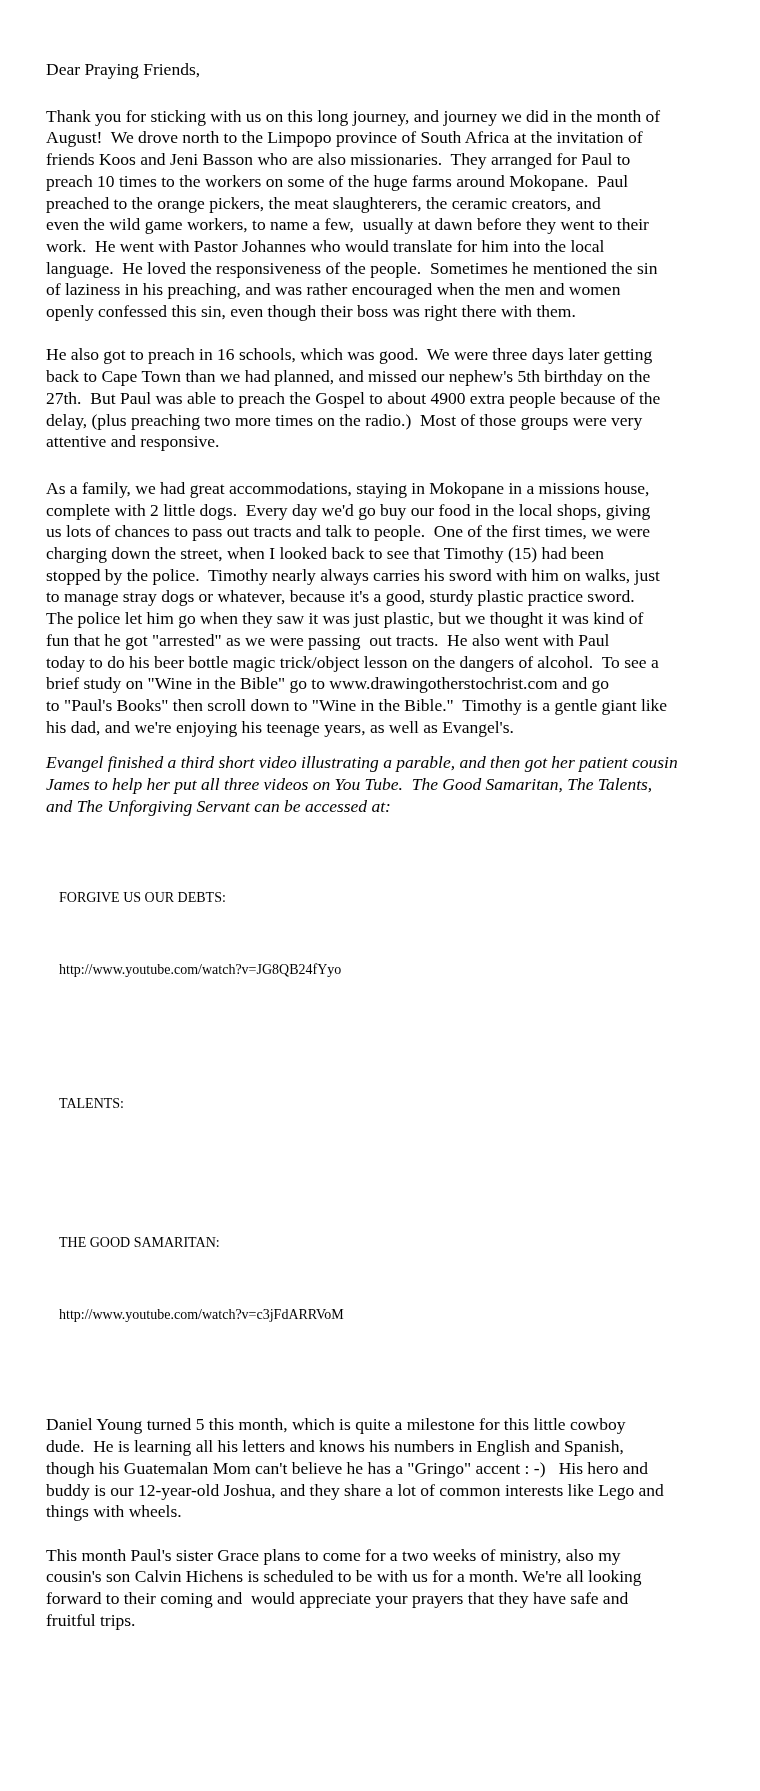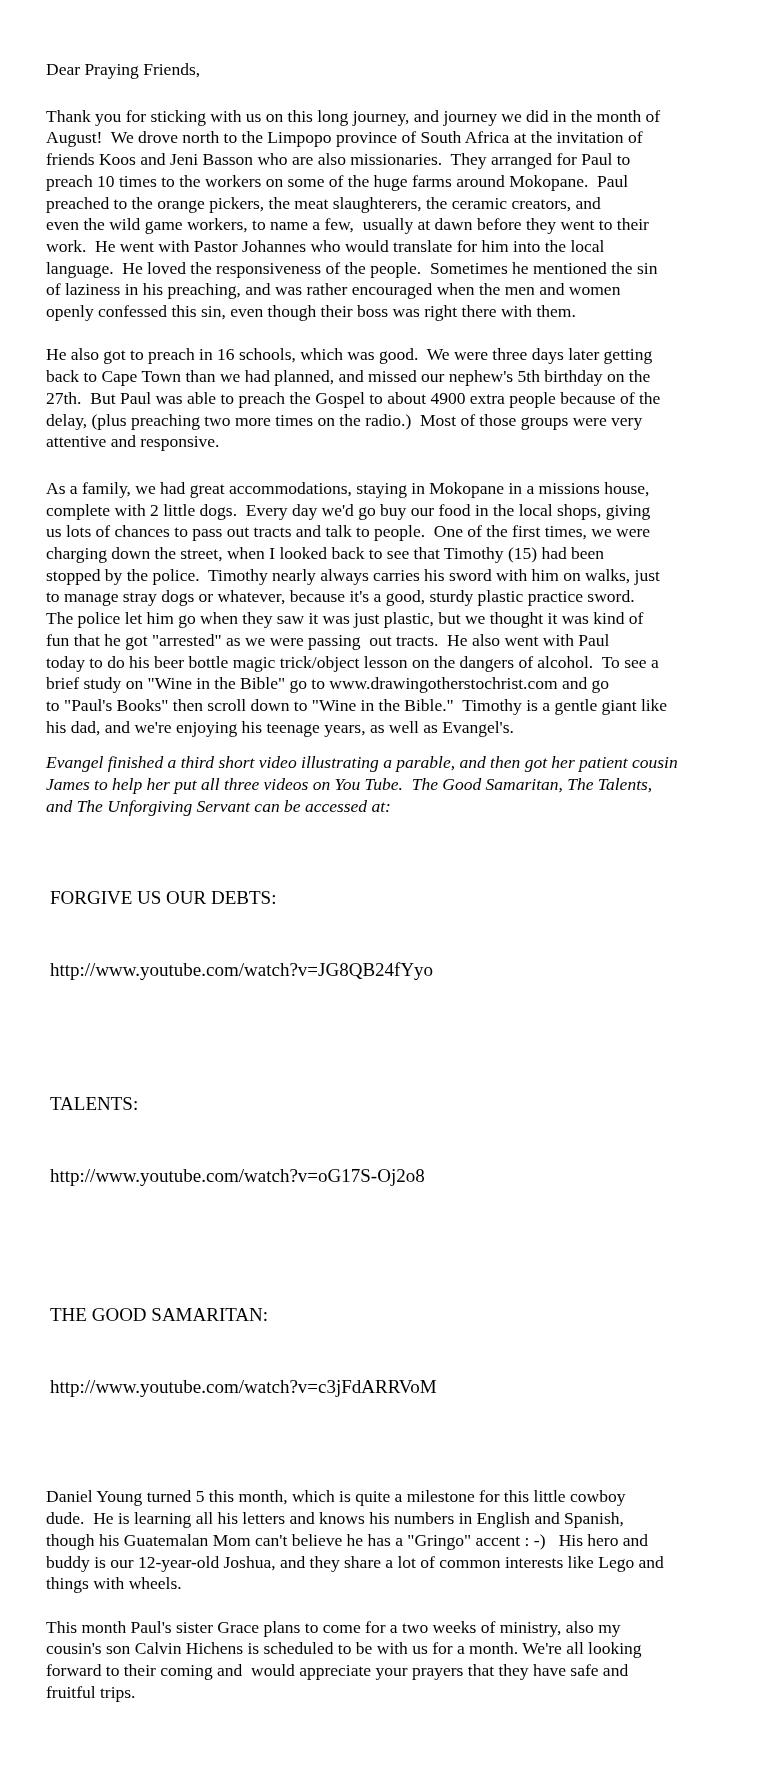--- a/index.html
+++ b/index.html
@@ -24,24 +24,24 @@
     line-height: 21.7px;
     white-space: pre;
     margin: 0 0 21.7px 0;
   }
   .greeting { margin-bottom: 25px; }
   .mb-p2   { }
   .mb-p3   { margin-bottom: 25px; }
   .mb-p4   { margin-bottom: 14px; }
   .mb-p4b  { margin-bottom: 21px; font-style: italic; }
   .video {
-    font-size: 19px;
+    font-size: 14px;
     line-height: 24px;
     white-space: pre;
-    margin: 0 0 16px 4px;
+    margin: 0 0 16px 13px;
   }
   .video.v1 { margin-bottom: 14px; }
   .video.v2 { margin-bottom: 19px; }
   .video.v3 { margin-bottom: 39px; }
   .mb-p6  { margin-bottom: 23.5px; }
   .mb-p7  { }
 </style>
 </head>
 <body>
 
@@ -83,21 +83,20 @@
 James to help her put all three videos on You Tube.  The Good Samaritan, The Talents,
 and The Unforgiving Servant can be accessed at:</div>
 
   <div class="video v1">
     <div>FORGIVE US OUR DEBTS:</div>
     <div>http://www.youtube.com/watch?v=JG8QB24fYyo</div>
   </div>
 
   <div class="video v2">
     <div>TALENTS:</div>
-    <div>http://www.youtube.com/watch?v=oG17S-Oj2o8</div>
   </div>
 
   <div class="video v3">
     <div>THE GOOD SAMARITAN:</div>
     <div>http://www.youtube.com/watch?v=c3jFdARRVoM</div>
   </div>
 
   <div class="para">Daniel Young turned 5 this month, which is quite a milestone for this little cowboy
 dude.  He is learning all his letters and knows his numbers in English and Spanish,
 though his Guatemalan Mom can't believe he has a "Gringo" accent : -)   His hero and

